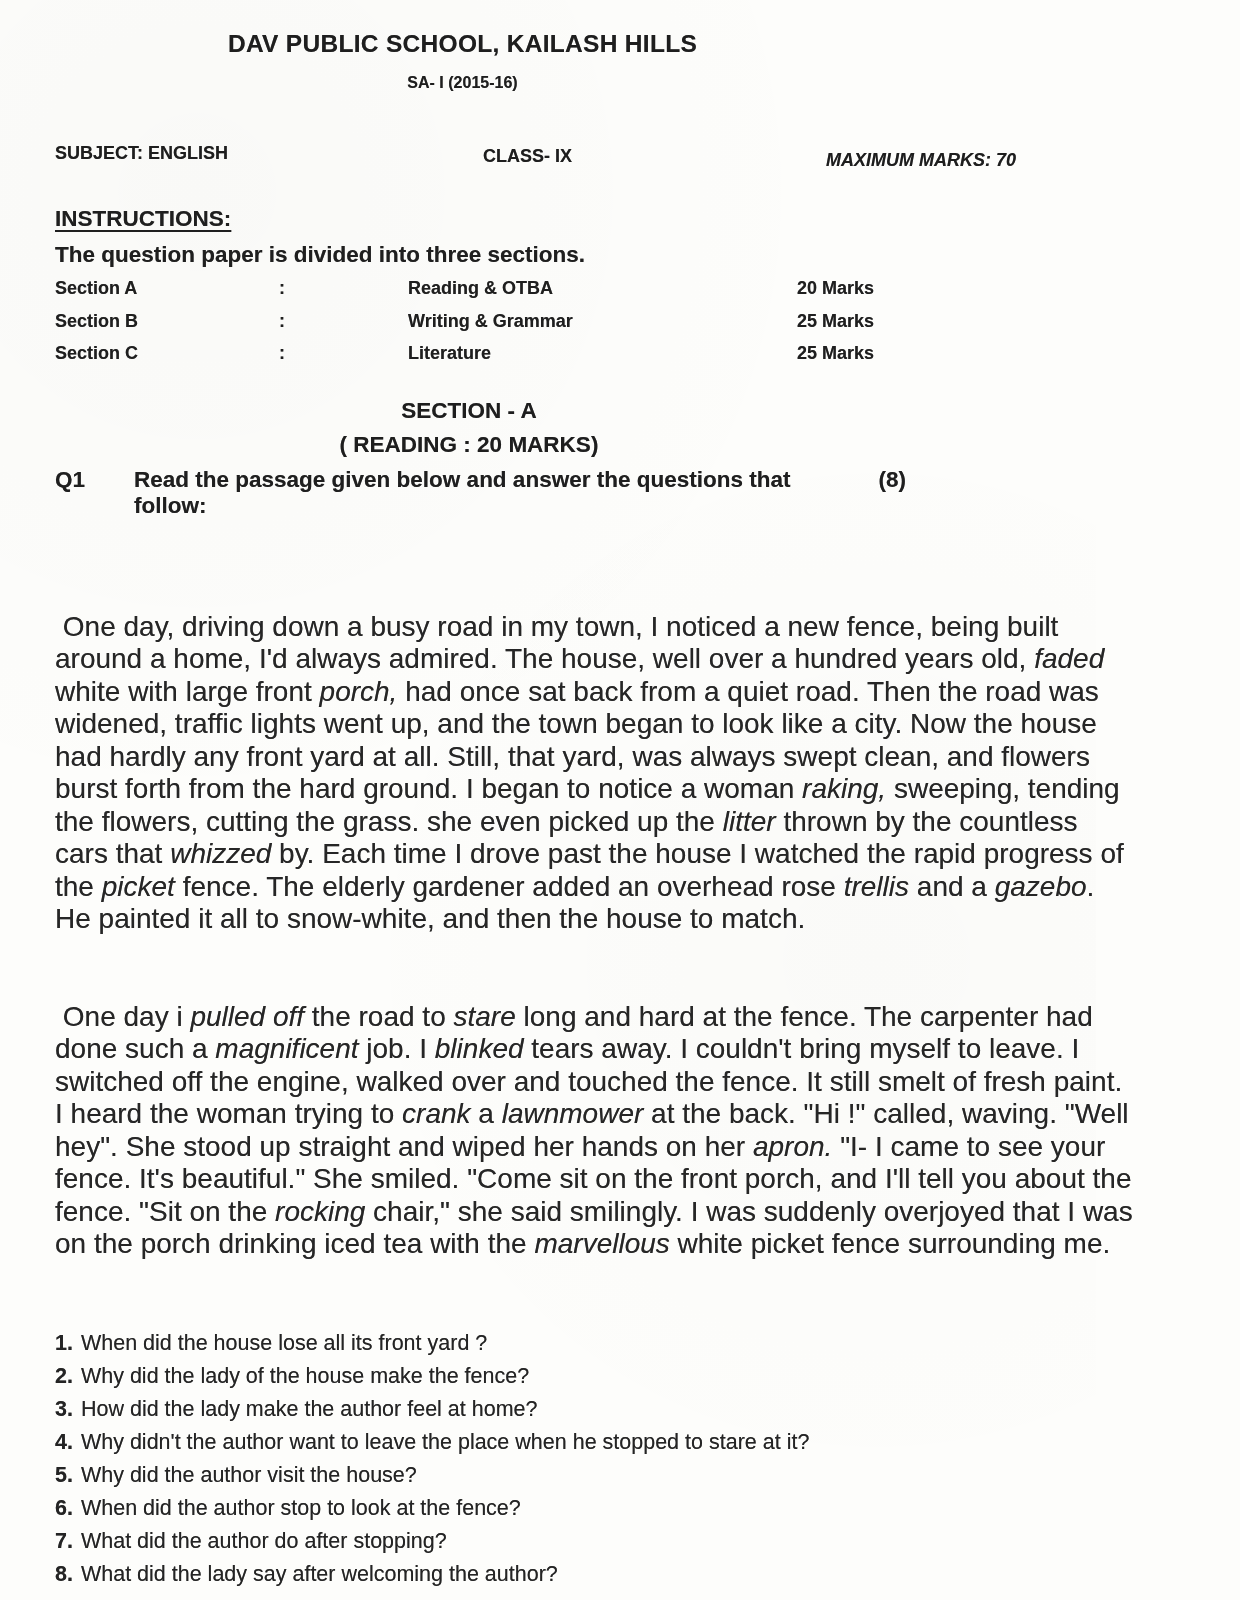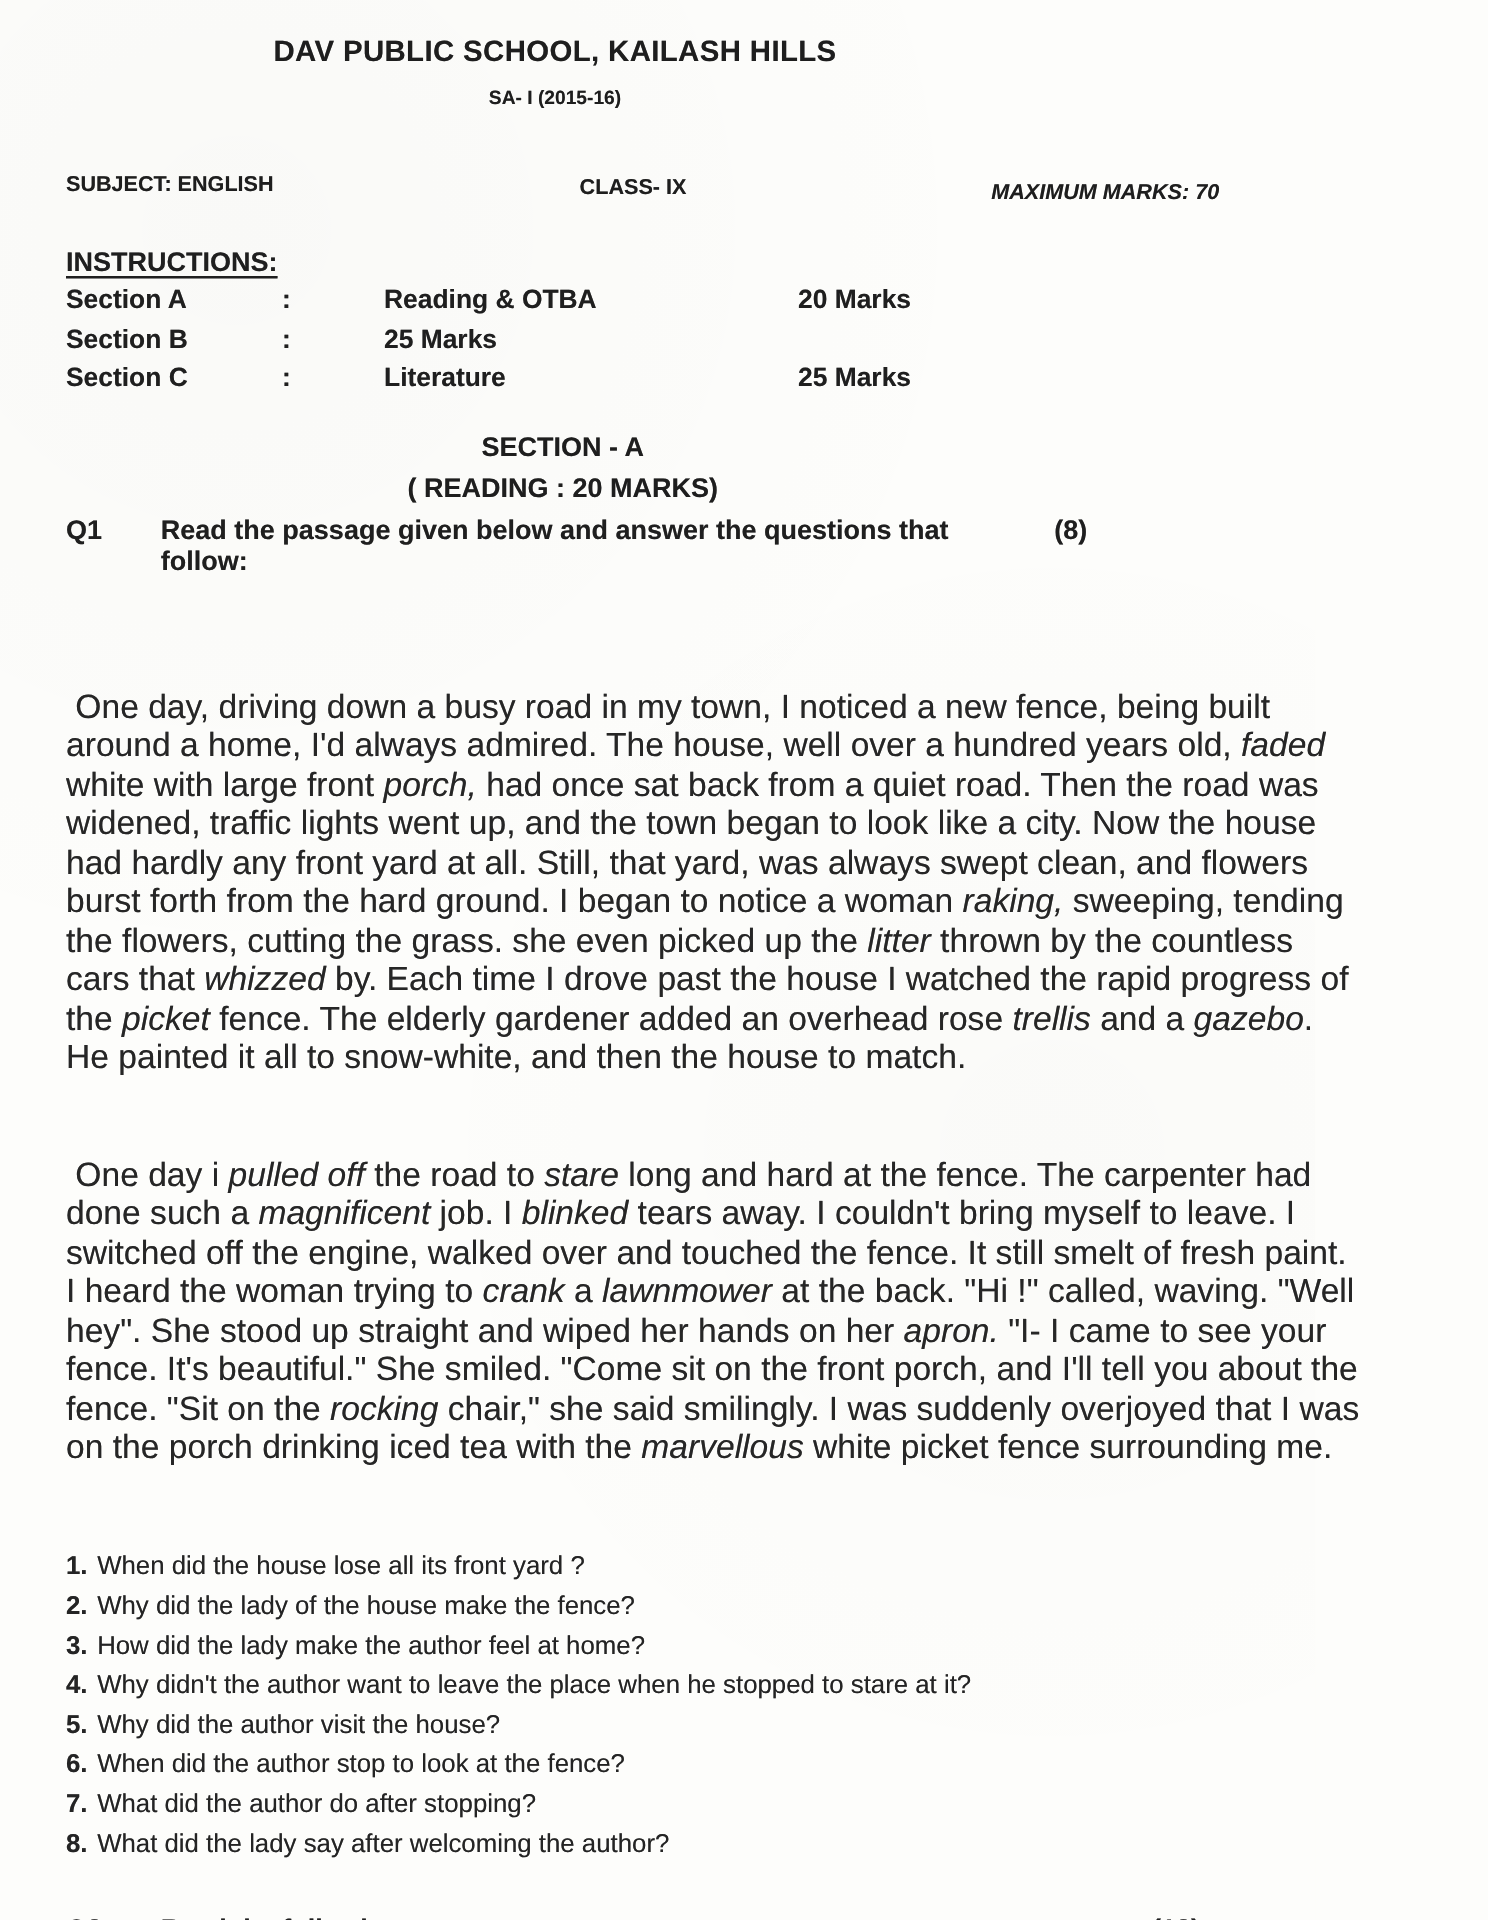--- a/index.html
+++ b/index.html
@@ -33,21 +33,21 @@
   .meta-row { position: relative; height: 30px; margin-top: 46px; font-weight: bold; font-size: 18px; color: #1e1e1e; }
   .meta-subject { position: absolute; left: 0; top: 0; }
   .meta-class { position: absolute; left: 428px; top: 3px; }
   .meta-marks { position: absolute; right: 0; top: 7px; font-style: italic; }
 
   
   .instructions { margin-top: 33px; font-weight: bold; color: #1f1f1f; }
   .instructions-heading { font-size: 22.5px; text-decoration: underline; text-underline-offset: 4px; }
   .instructions-intro { font-size: 22.5px; margin-top: 7px; line-height: 31px; }
   .instr-table { margin-top: 2px; }
-  .instr-row { display: grid; grid-template-columns: 180px 85px 345px auto; font-size: 22px; line-height: 32.5px; }
+  .instr-row { display: grid; grid-template-columns: 180px 85px 345px auto; font-size: 18px; line-height: 32.5px; gap: 44px; }
 
   
   .section-heading-wrap { width: 828px; text-align: center; font-weight: bold; color: #1e1e1e; margin-top: 27px; }
   .section-heading { font-size: 22.5px; line-height: 27px; }
   .section-subheading { font-size: 22.5px; line-height: 27px; margin-top: 7px; }
 
   
   .q-row { display: flex; align-items: baseline; font-weight: bold; font-size: 22.5px; color: #1f1f1f; gap: 33px; }
   #q1-row { margin-top: 9px; }
   #q2-row { margin-top: 42px; }
@@ -78,30 +78,32 @@
   </div>
 
   <div class="meta-row">
     <span class="meta-subject">SUBJECT: ENGLISH</span>
     <span class="meta-class">CLASS- IX</span>
     <span class="meta-marks">MAXIMUM MARKS: 70</span>
   </div>
 
   <div class="instructions">
     <div class="instructions-heading">INSTRUCTIONS:</div>
+    <div class="instructions-intro">The question paper is divided into three sections.</div>
     <div class="instr-table">
       <div class="instr-row">
         <span>Section A</span>
         <span>:</span>
         <span>Reading &amp; OTBA</span>
         <span>20 Marks</span>
       </div>
       <div class="instr-row">
         <span>Section B</span>
         <span>:</span>
+        <span>Writing &amp; Grammar</span>
         <span>25 Marks</span>
       </div>
       <div class="instr-row">
         <span>Section C</span>
         <span>:</span>
         <span>Literature</span>
         <span>25 Marks</span>
       </div>
     </div>
   </div>

